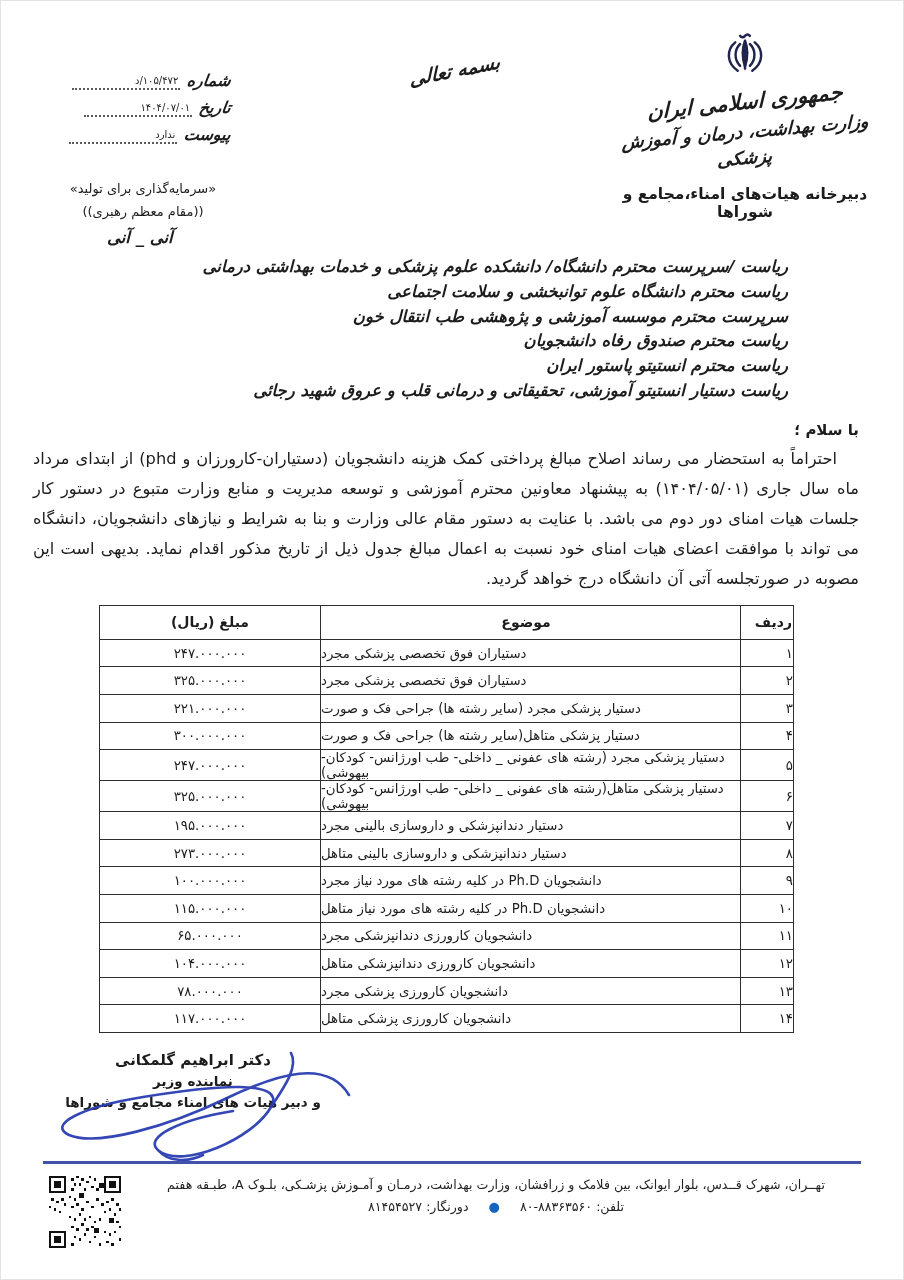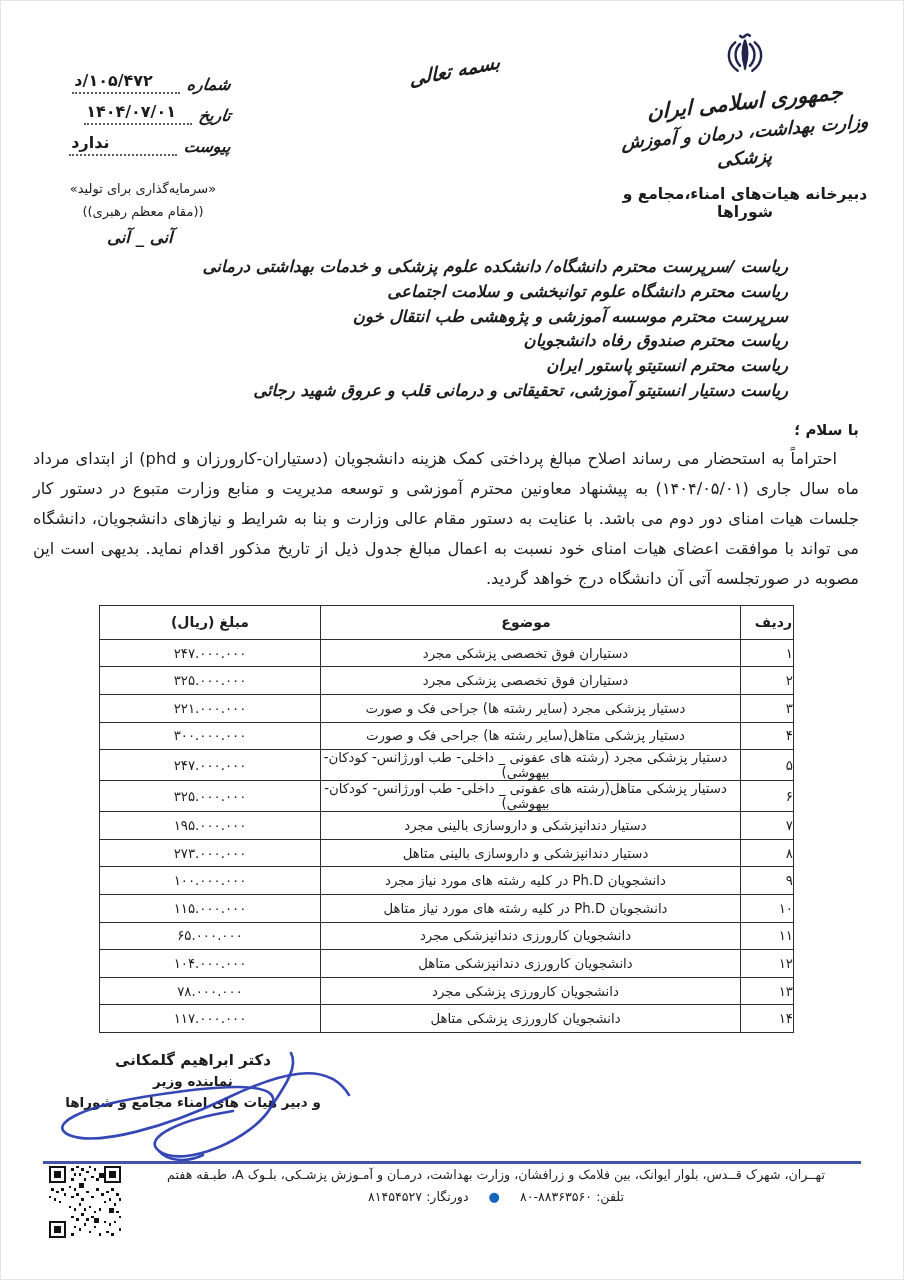--- a/index.html
+++ b/index.html
@@ -13,45 +13,45 @@
   .emblem-block{position:absolute;top:28px;right:8px;width:300px;text-align:center;}
   .emblem{width:52px;height:56px;display:block;margin:0 auto 2px;}
   .cal1{font-size:21px;font-style:italic;font-weight:600;transform:rotate(-6deg) skewX(-6deg);display:inline-block;line-height:30px;}
   .cal2{font-size:18px;font-style:italic;font-weight:600;transform:rotate(-5deg) skewX(-6deg);display:inline-block;line-height:26px;margin-top:2px;}
   .secretariat{font-size:15.5px;font-weight:bold;margin-top:14px;letter-spacing:.2px;}
   .besmele{position:absolute;top:58px;left:408px;font-size:19px;font-style:italic;font-weight:600;
     transform:rotate(-11deg) skewX(-10deg);}
   .meta{position:absolute;top:70px;left:60px;width:170px;}
   .meta-row{display:flex;flex-direction:row;align-items:flex-end;justify-content:flex-start;margin-bottom:8px;gap:7px;}
   .meta-label{font-size:16px;font-weight:bold;font-style:italic;transform:skewX(-8deg);display:inline-block;white-space:nowrap;}
-  .meta-value{font-size:16px;font-weight:bold;border-bottom:2px dotted #5a5a5a;min-width:104px;text-align:left;padding:0 2px 2px;white-space:nowrap;}
+  .meta-value{font-size:10px;font-weight:normal;border-bottom:2px dotted #5a5a5a;min-width:104px;text-align:right;padding:0 2px 2px;white-space:nowrap;}
   .slogans{position:absolute;top:176px;left:52px;width:180px;text-align:center;font-size:13px;line-height:23px;}
   .urgency{position:absolute;top:227px;left:106px;font-size:16.5px;font-weight:bold;font-style:italic;}
   
   .addressees{margin:0 115px 0 60px;}
   .addressee{font-size:16.5px;font-weight:bold;font-style:italic;line-height:24.8px;letter-spacing:.1px;}
   
   .salutation{margin:17px 44px 0 0;font-size:15px;font-weight:bold;}
   .body-par{margin:5px 44px 0 32px;font-size:16.2px;line-height:30px;text-align:justify;text-indent:22px;}
   
   table.amounts{border-collapse:collapse;margin:11px 109px 0 0;width:695px;direction:rtl;}
   .amounts th,.amounts td{border:1.4px solid #2e2e2e;font-family:"DejaVu Sans",sans-serif;}
   .amounts th{font-size:14px;font-weight:bold;height:31px;margin-top:18px;}
   .amounts td{font-size:13.3px;height:26.6px;padding:0;}
   .col-no{width:50px;text-align:right;}
-  .col-subject{text-align:center;padding-right:10px !important;}
+  .col-subject{text-align:left;padding-right:10px !important;}
   .col-amount{width:218px;text-align:center;}
   
   .sign-wrap{position:relative;width:300px;margin:16px 560px 0 0;text-align:center;}
   .sign-name{font-size:15px;font-weight:bold;line-height:22px;}
   .sign-title{font-size:13.5px;font-weight:bold;line-height:21px;}
   .sign-svg{position:absolute;top:-12px;right:-34px;width:360px;height:140px;pointer-events:none;}
   
   .footer{position:absolute;top:1160px;left:42px;right:42px;border-top:3px solid #4053a8;
-    display:flex;direction:rtl;align-items:flex-start;}
+    padding-top:10px;display:flex;direction:rtl;align-items:flex-start;}
   .f-text{flex:1;text-align:center;font-size:12.6px;line-height:22px;color:#222;}
   .f-line{white-space:nowrap;}
   .dot{color:#1565c0;font-size:13px;margin:0 16px;}
   .ltr{direction:ltr;unicode-bidi:embed;}
   .f-qr{width:72px;height:72px;margin:2px 10px 0 6px;flex:0 0 auto;}
 </style>
 </head>
 <body>
 
 <div class="page">

